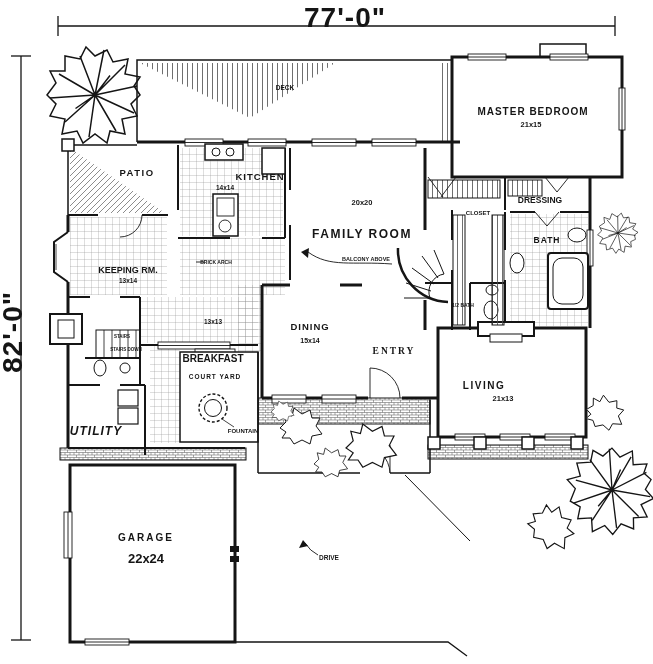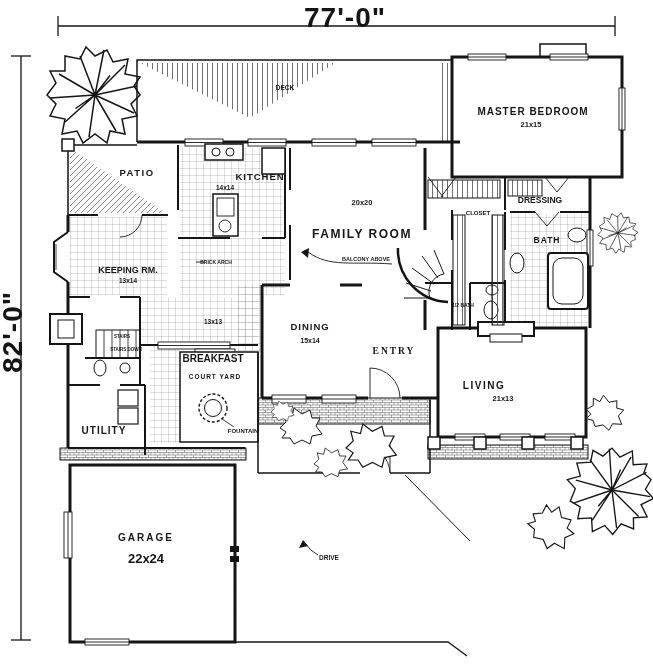--- a/index.html
+++ b/index.html
@@ -257,21 +257,21 @@
 
   <span class="lbl" style="left:484px;top:386px;font-size:10px;letter-spacing:1.5px;">LIVING</span>
   <span class="lbl" style="left:503px;top:399px;font-size:7.5px;">21x13</span>
 
   <span class="lbl" style="left:146px;top:538px;font-size:10px;letter-spacing:2px;">GARAGE</span>
   <span class="lbl" style="left:146px;top:558px;font-size:13px;">22x24</span>
 
   <span class="lbl" style="left:137px;top:173px;font-size:9.5px;letter-spacing:1.5px;">PATIO</span>
   <span class="lbl" style="left:285px;top:88px;font-size:6.5px;">DECK</span>
   <span class="lbl" style="left:394px;top:352px;font-size:9.5px;letter-spacing:2px;font-family:Liberation Serif, serif;">ENTRY</span>
-  <span class="lbl" style="left:104px;top:431px;font-size:10px;letter-spacing:1px;">UTILITY</span>
+  <span class="lbl" style="left:96px;top:431px;font-size:12px;letter-spacing:1px;font-style:italic;">UTILITY</span>
   <span class="lbl" style="left:540px;top:200px;font-size:8.5px;">DRESSING</span>
   <span class="lbl" style="left:547px;top:240px;font-size:8.5px;letter-spacing:1px;">BATH</span>
   <span class="lbl" style="left:215px;top:377px;font-size:6.5px;letter-spacing:1px;">COURT YARD</span>
 
   <span class="lbl" style="left:366px;top:260px;font-size:5.5px;">BALCONY ABOVE</span>
   <span class="lbl" style="left:216px;top:262px;font-size:5px;">BRICK ARCH</span>
   <span class="lbl" style="left:478px;top:213px;font-size:6px;">CLOSET</span>
   <span class="lbl" style="left:243px;top:431px;font-size:6px;">FOUNTAIN</span>
   <span class="lbl" style="left:329px;top:558px;font-size:6.5px;">DRIVE</span>
   <span class="lbl" style="left:463px;top:305px;font-size:5px;">1/2 BATH</span>

